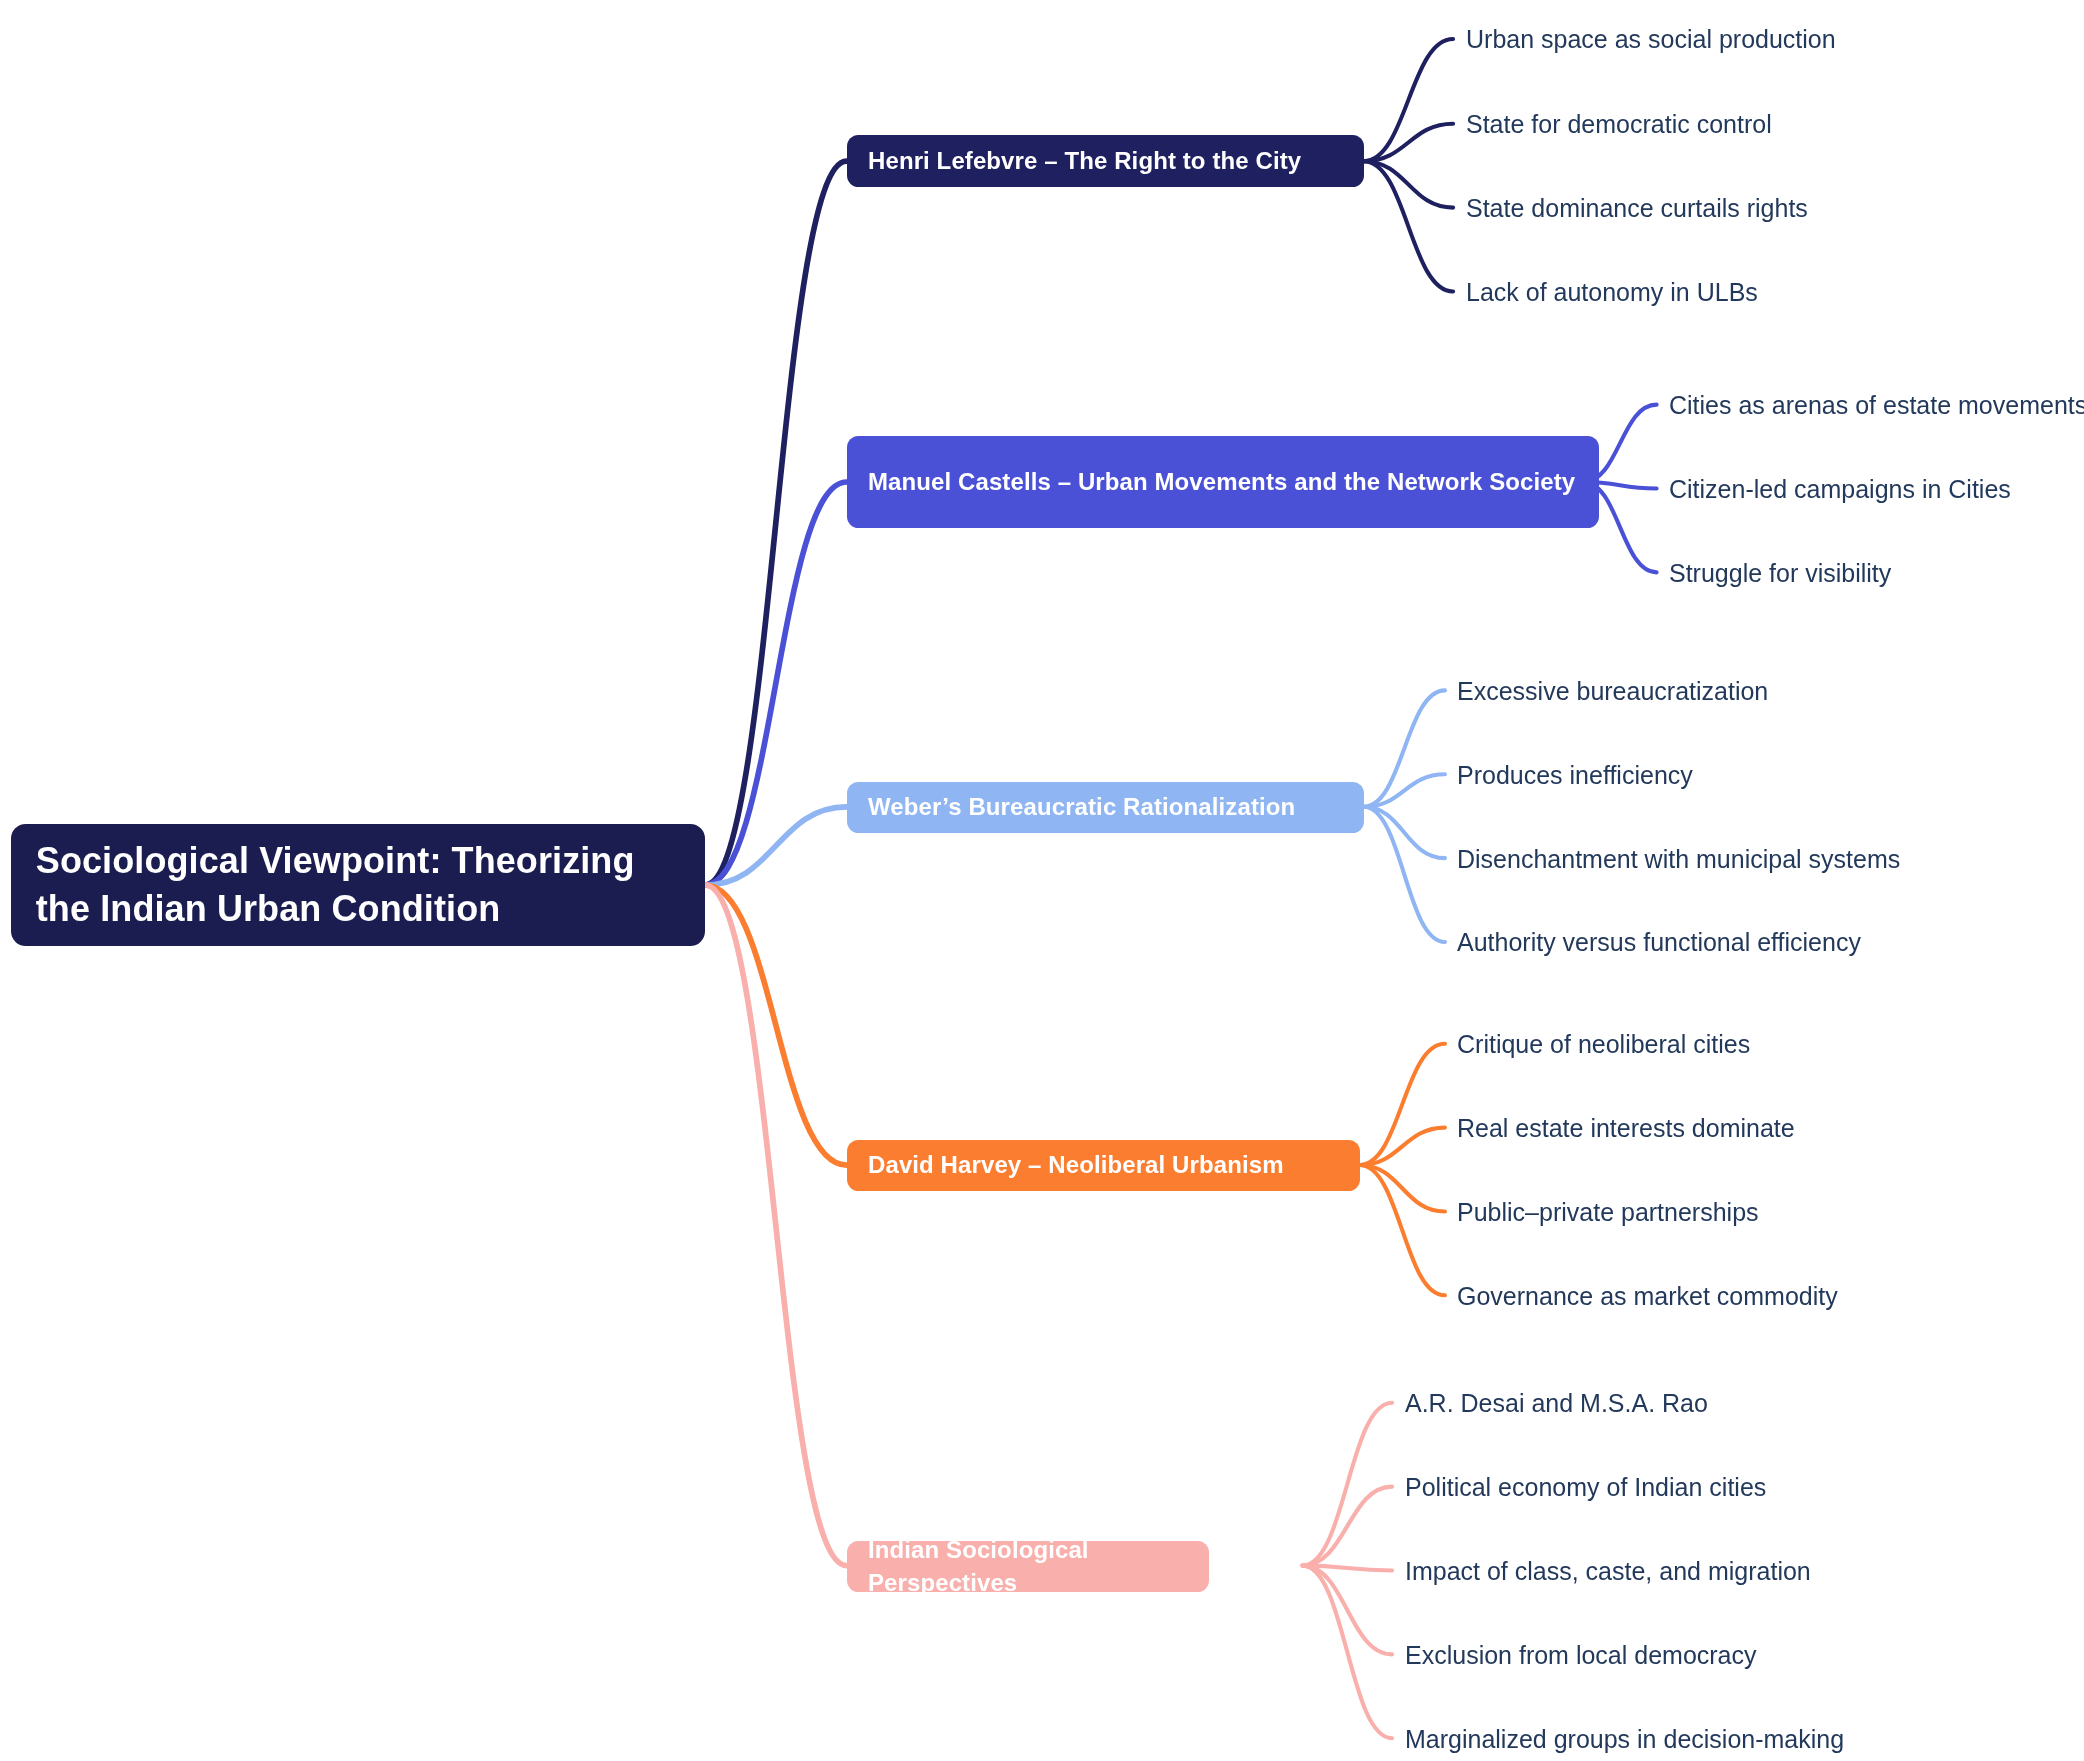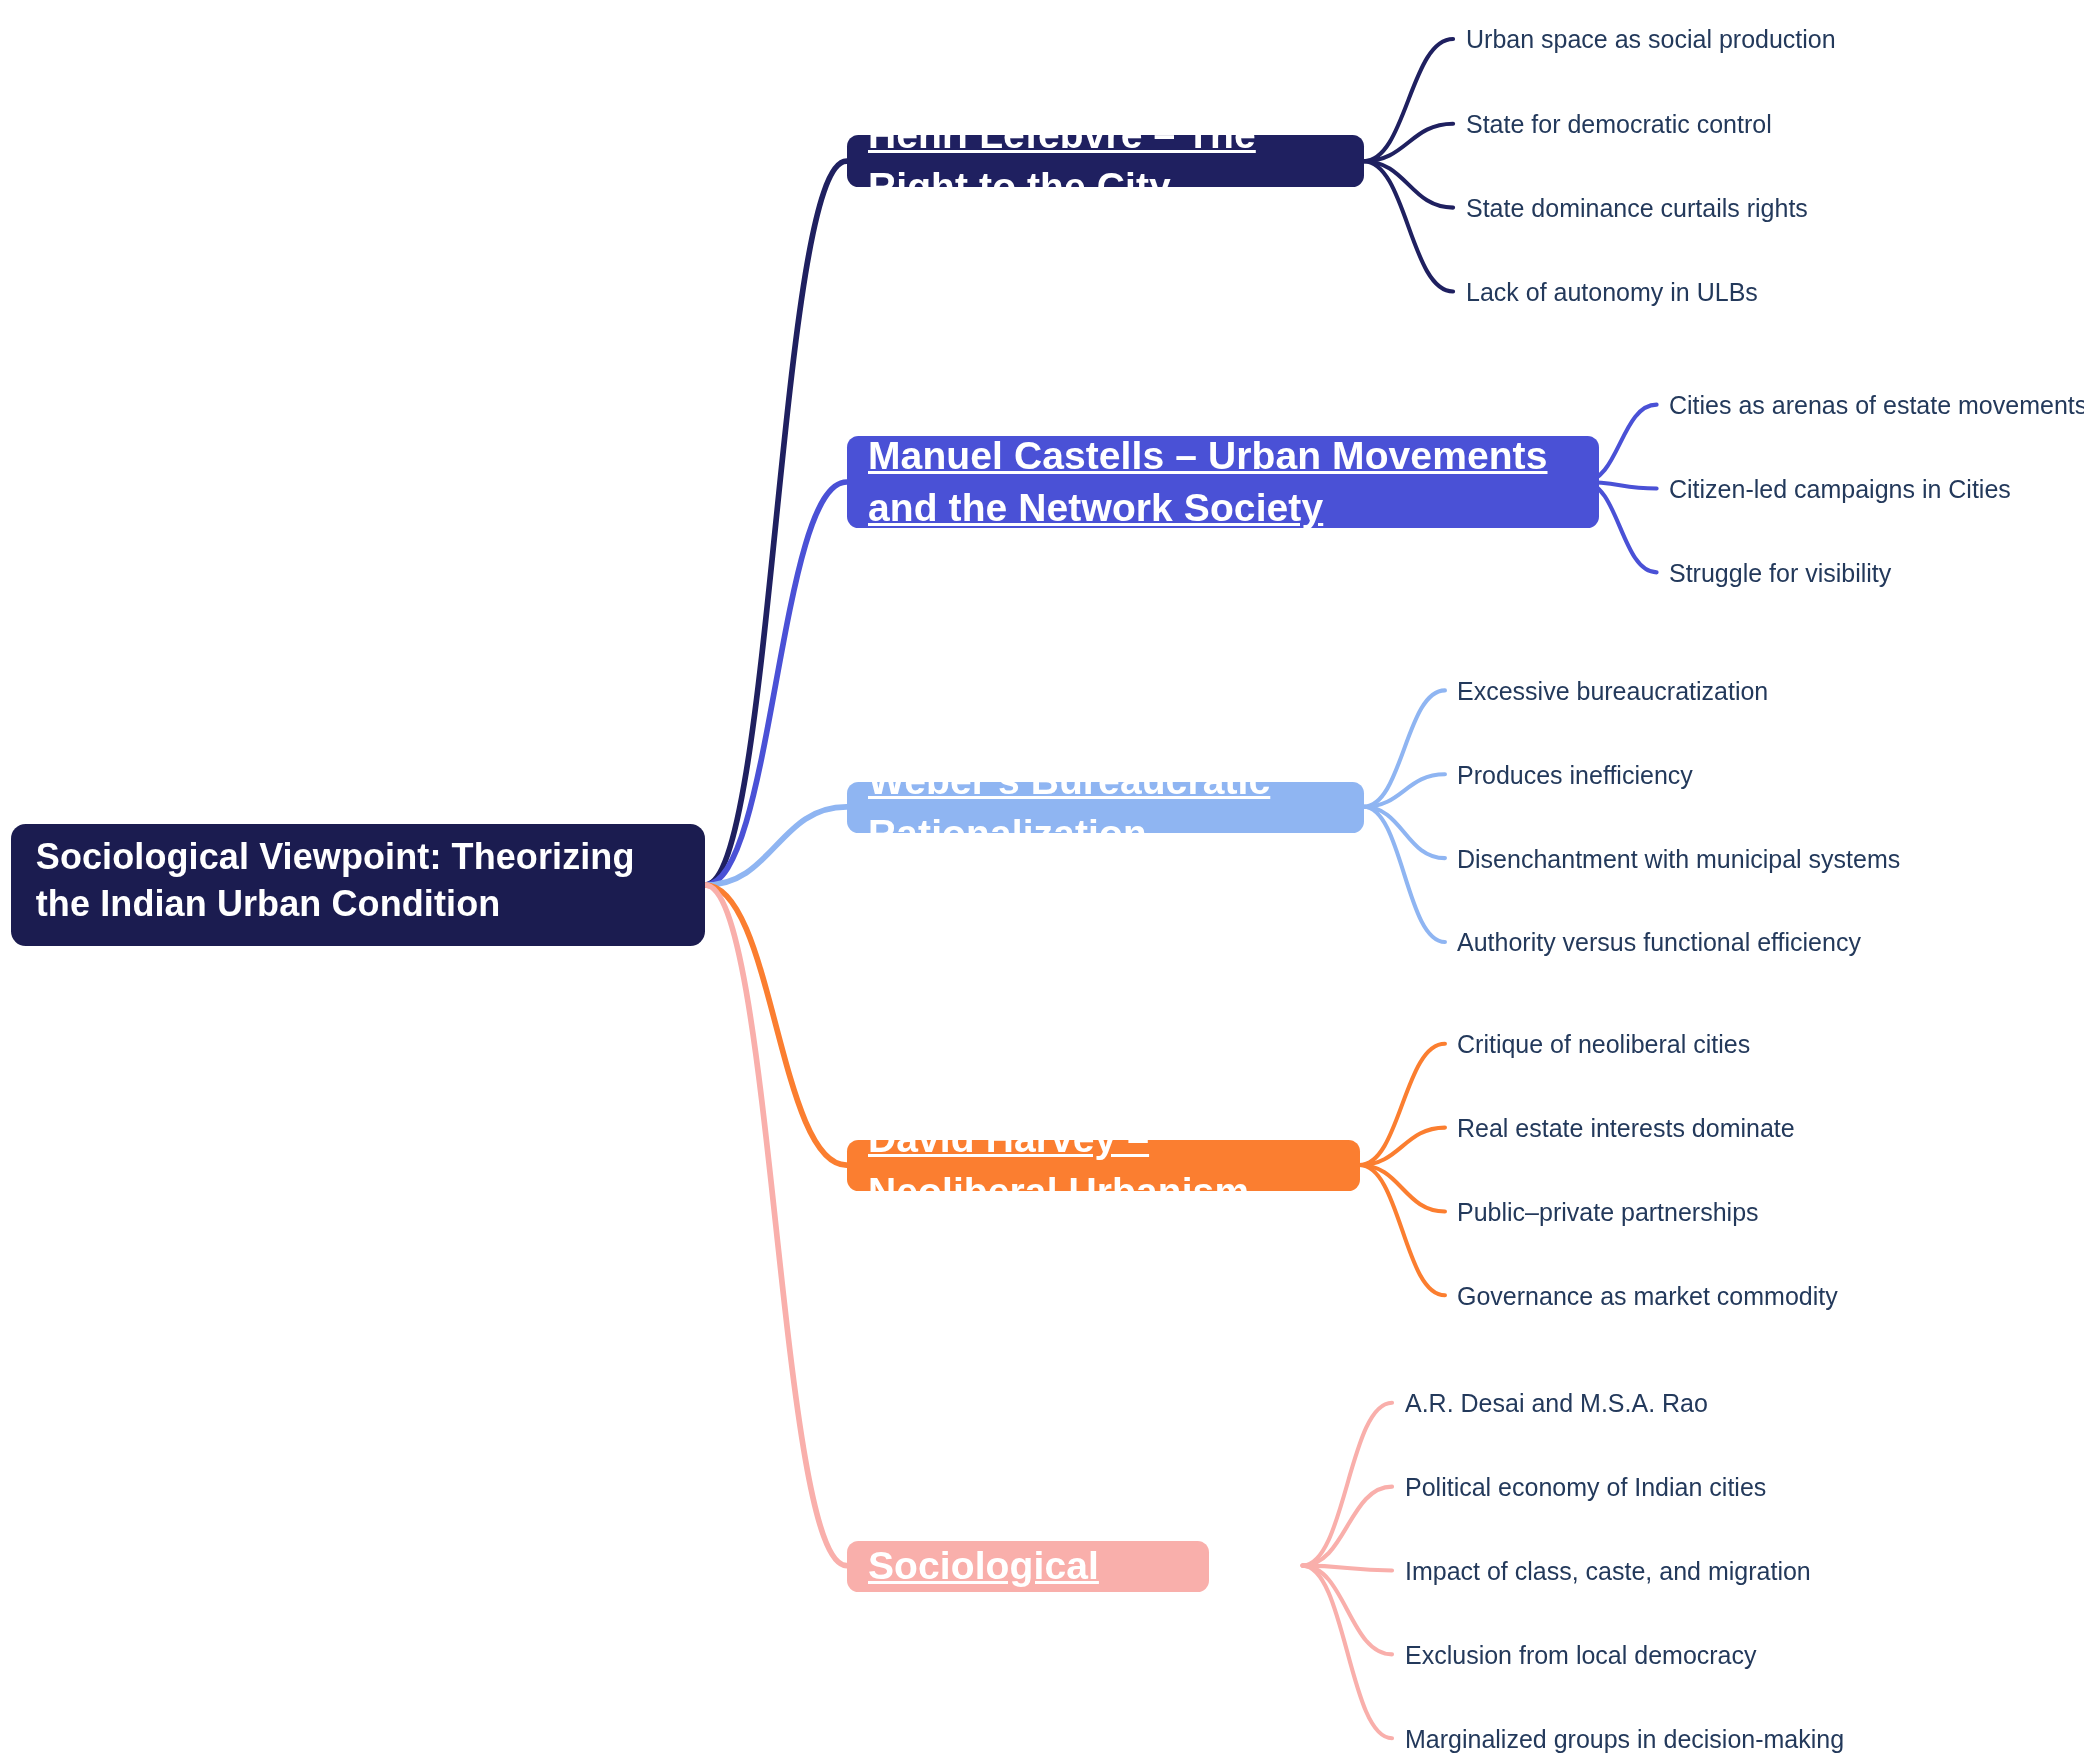--- a/index.html
+++ b/index.html
@@ -37,24 +37,23 @@
     font-weight: bold;
     letter-spacing: 0.1px;
   }
   .node.root {
     border-radius: 14.7px;
     font-size: 36px;
     line-height: 1.32;
     padding: 18px 24.4px;
   }
   .node.branch {
-    font-size: 39px;
+    font-size: 24px;
     line-height: 1.34;
     padding: 11.4px 21px;
-    text-decoration: underline;
   }
   .leaf {
     position: absolute;
     color: #23395B;
     font-size: 25px;
     line-height: 1.2;
     white-space: nowrap;
     font-weight: normal;
   }
 </style>
@@ -83,21 +82,21 @@
       <path d="M 1670 1431 C 1720.4 1431, 1724.6 1488, 1775 1488" fill="none" stroke="#FB7E30" stroke-width="5" stroke-linecap="round"></path>
       <path d="M 1670 1431 C 1720.4 1431, 1724.6 1591, 1775 1591" fill="none" stroke="#FB7E30" stroke-width="5" stroke-linecap="round"></path>
       <path d="M 866 1087 C 949.52 1087, 956.48 1923, 1040 1923" fill="none" stroke="#F9AFAB" stroke-width="7" stroke-linecap="round"></path>
       <path d="M 1600 1923 C 1652.8 1923, 1657.2 1723, 1710 1723" fill="none" stroke="#F9AFAB" stroke-width="5" stroke-linecap="round"></path>
       <path d="M 1600 1923 C 1652.8 1923, 1657.2 1826, 1710 1826" fill="none" stroke="#F9AFAB" stroke-width="5" stroke-linecap="round"></path>
       <path d="M 1600 1923 C 1652.8 1923, 1657.2 1929, 1710 1929" fill="none" stroke="#F9AFAB" stroke-width="5" stroke-linecap="round"></path>
       <path d="M 1600 1923 C 1652.8 1923, 1657.2 2032, 1710 2032" fill="none" stroke="#F9AFAB" stroke-width="5" stroke-linecap="round"></path>
       <path d="M 1600 1923 C 1652.8 1923, 1657.2 2135, 1710 2135" fill="none" stroke="#F9AFAB" stroke-width="5" stroke-linecap="round"></path>
     </svg>
 
-  <div class="node root" id="node-root" style="left: 11.4px; top: 824px; width: 694px; height: 122px; background: rgb(27, 28, 80); align-items: flex-end;">
+  <div class="node root" id="node-root" style="left: 11.4px; top: 824px; width: 694px; height: 122px; background: rgb(27, 28, 80);">
     <span>Sociological Viewpoint: Theorizing the Indian Urban Condition</span>
   </div>
 
   <div class="node branch" id="node-lefebvre" style="left: 847px; top: 135px; width: 517px; height: 52px; background: rgb(31, 32, 96);">
     <span>Henri Lefebvre – The Right to the City</span>
   </div>
   <div class="leaf" style="left:1466px; top:24.4px;">Urban space as social production</div>
   <div class="leaf" style="left:1466px; top:109px;">State for democratic control</div>
   <div class="leaf" style="left:1466px; top:193px;">State dominance curtails rights</div>
   <div class="leaf" style="left:1466px; top:277px;">Lack of autonomy in ULBs</div>

